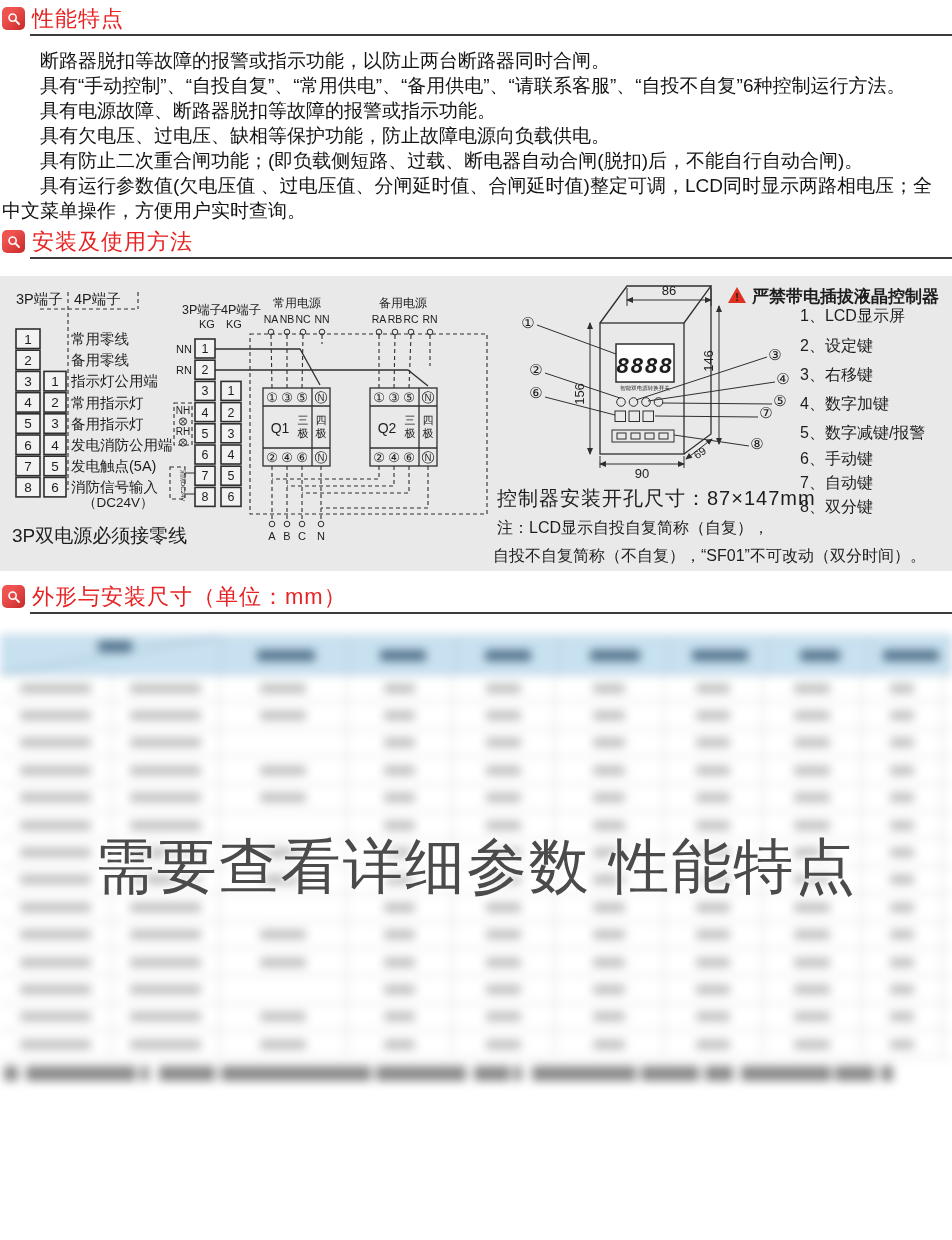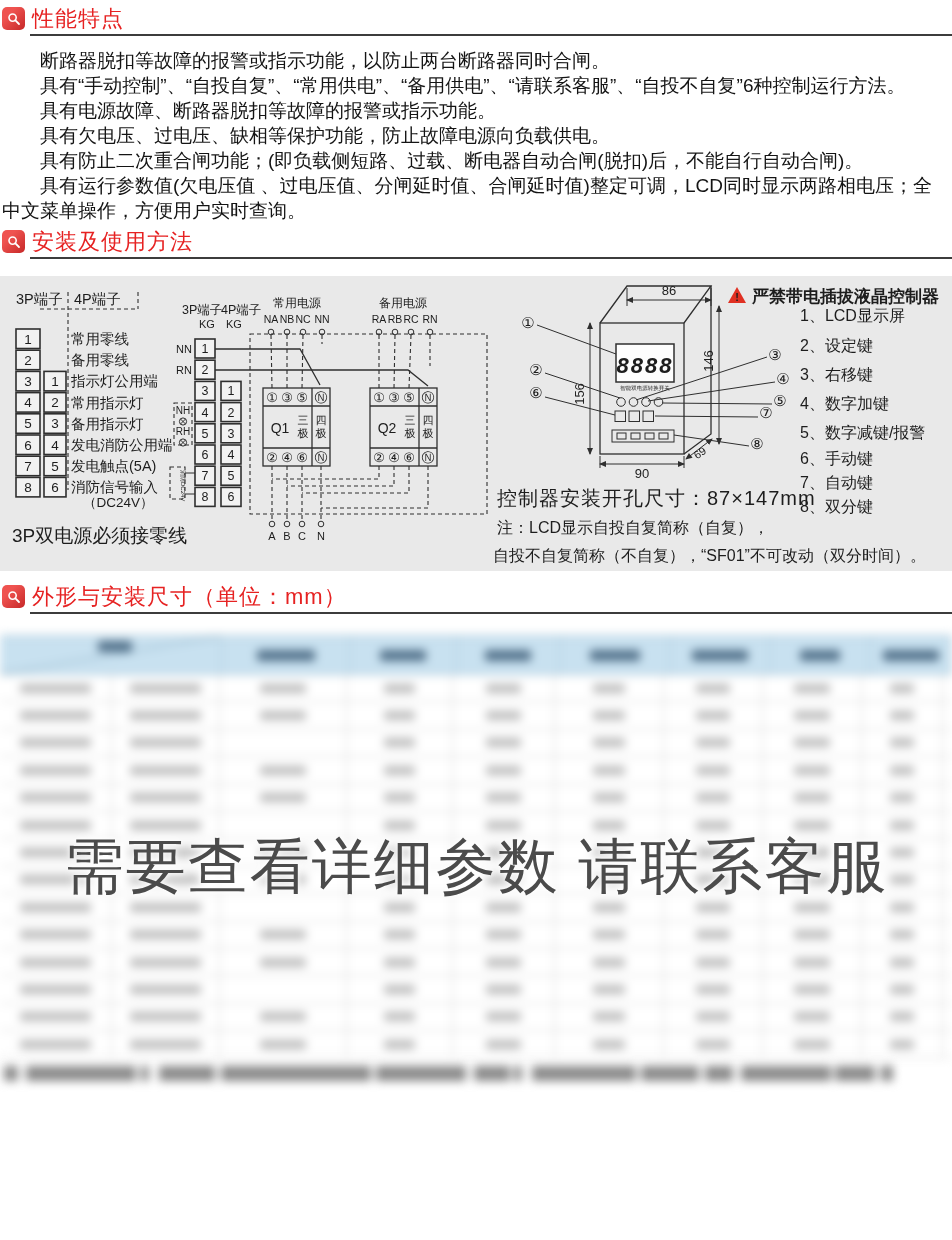--- a/index.html
+++ b/index.html
@@ -819,21 +819,21 @@
             <div class="bar" style="width: 34%;"></div>
           </div>
           <div class="td" style="width: 99px;">
             <div class="bar" style="width: 36%;"></div>
           </div>
           <div class="td" style="width: 81px;">
             <div class="bar" style="width: 30%;"></div>
           </div>
         </div>
       </div>
-    <div class="overlay-text">需要查看详细参数 请联系客服</div>
+    <div class="overlay-text">需要查看详细参数 性能特点</div>
   </div>
 
   <div class="bottom-strip blur-zone" id="bottom-strip">
       <span class="seg" style="width: 14px; margin-right: 8px;"></span>
       <span class="seg" style="width: 110px; margin-right: 5px;"></span>
       <span class="seg" style="width: 8px; margin-right: 10px;"></span>
       <span class="seg" style="width: 56px; margin-right: 6px;"></span>
       <span class="seg" style="width: 150px; margin-right: 5px;"></span>
       <span class="seg" style="width: 90px; margin-right: 8px;"></span>
       <span class="seg" style="width: 36px; margin-right: 4px;"></span>

